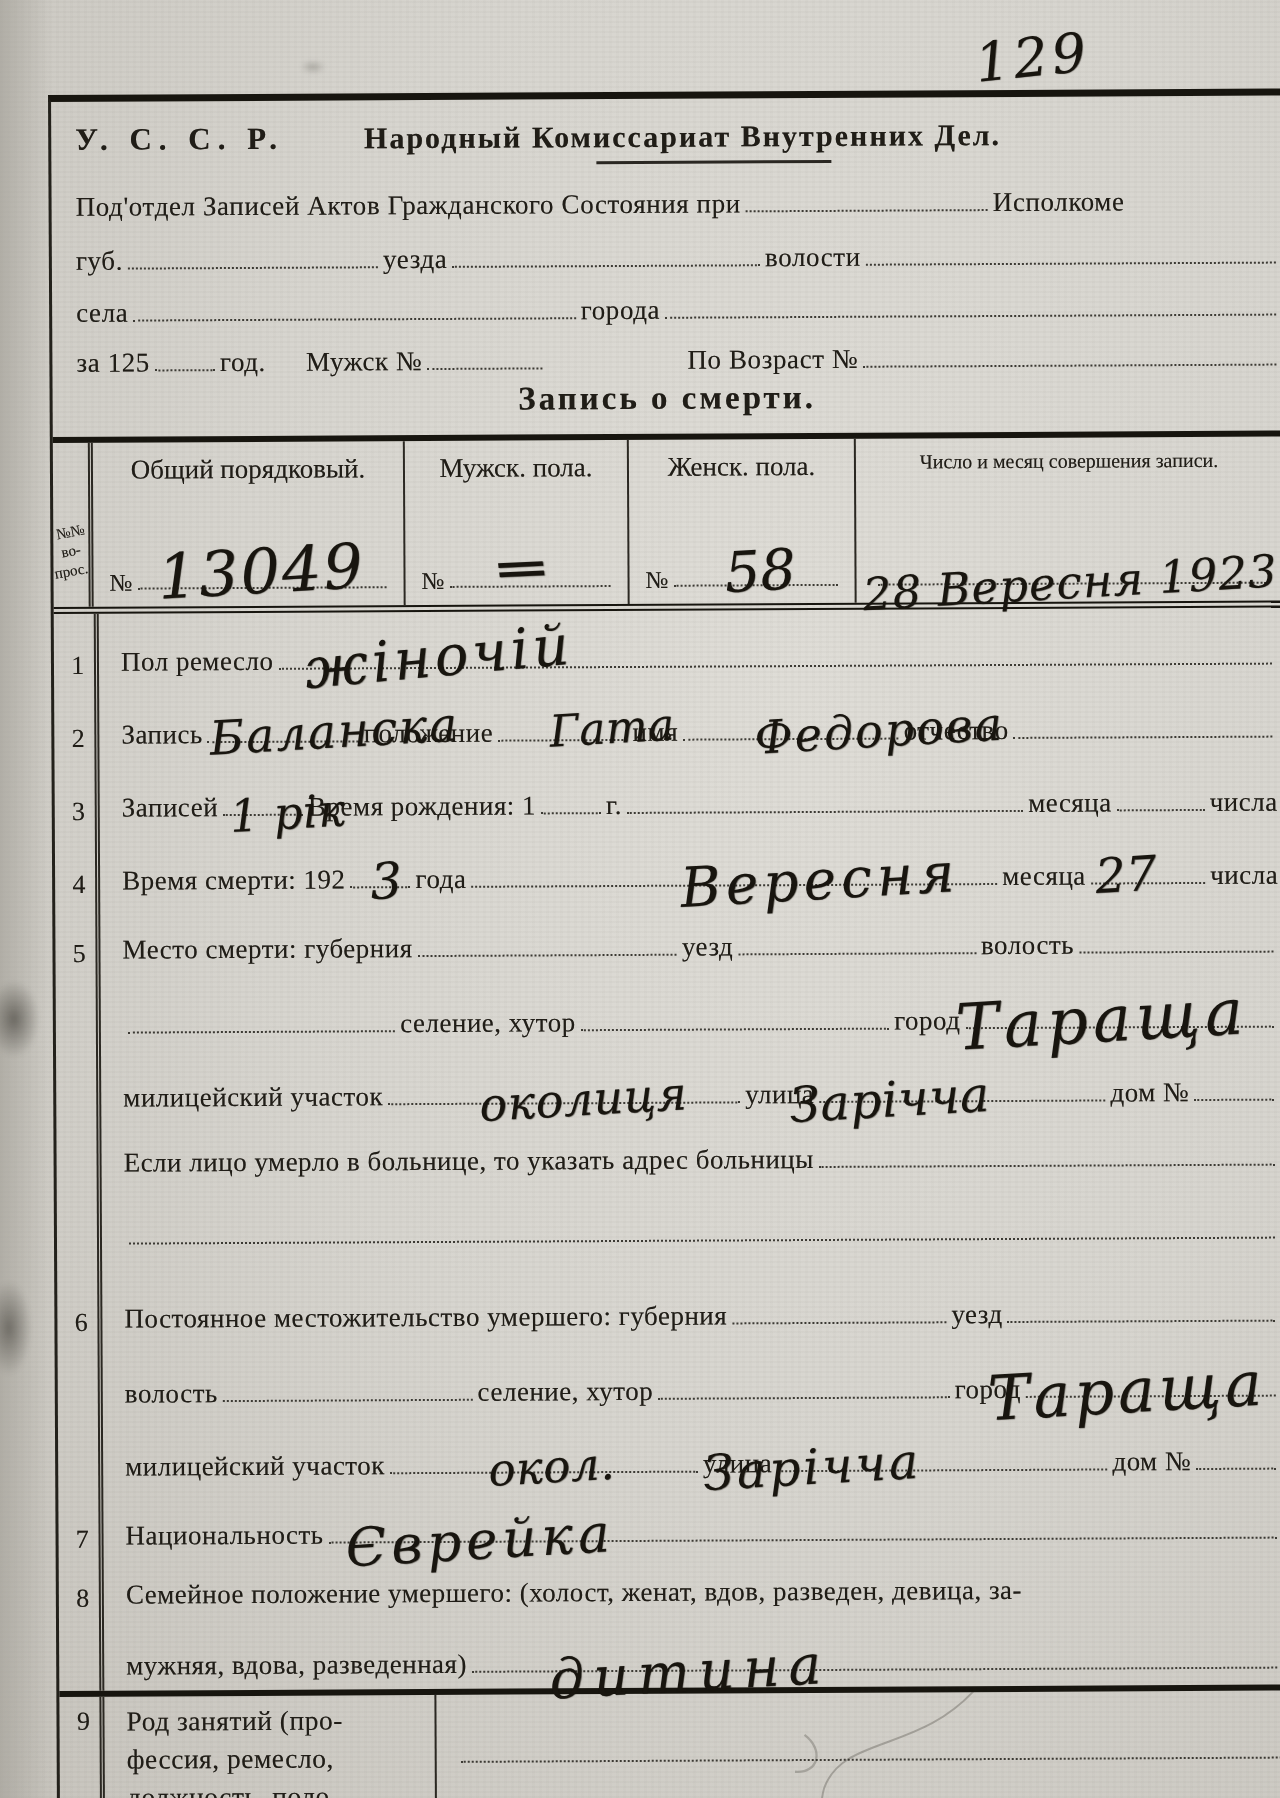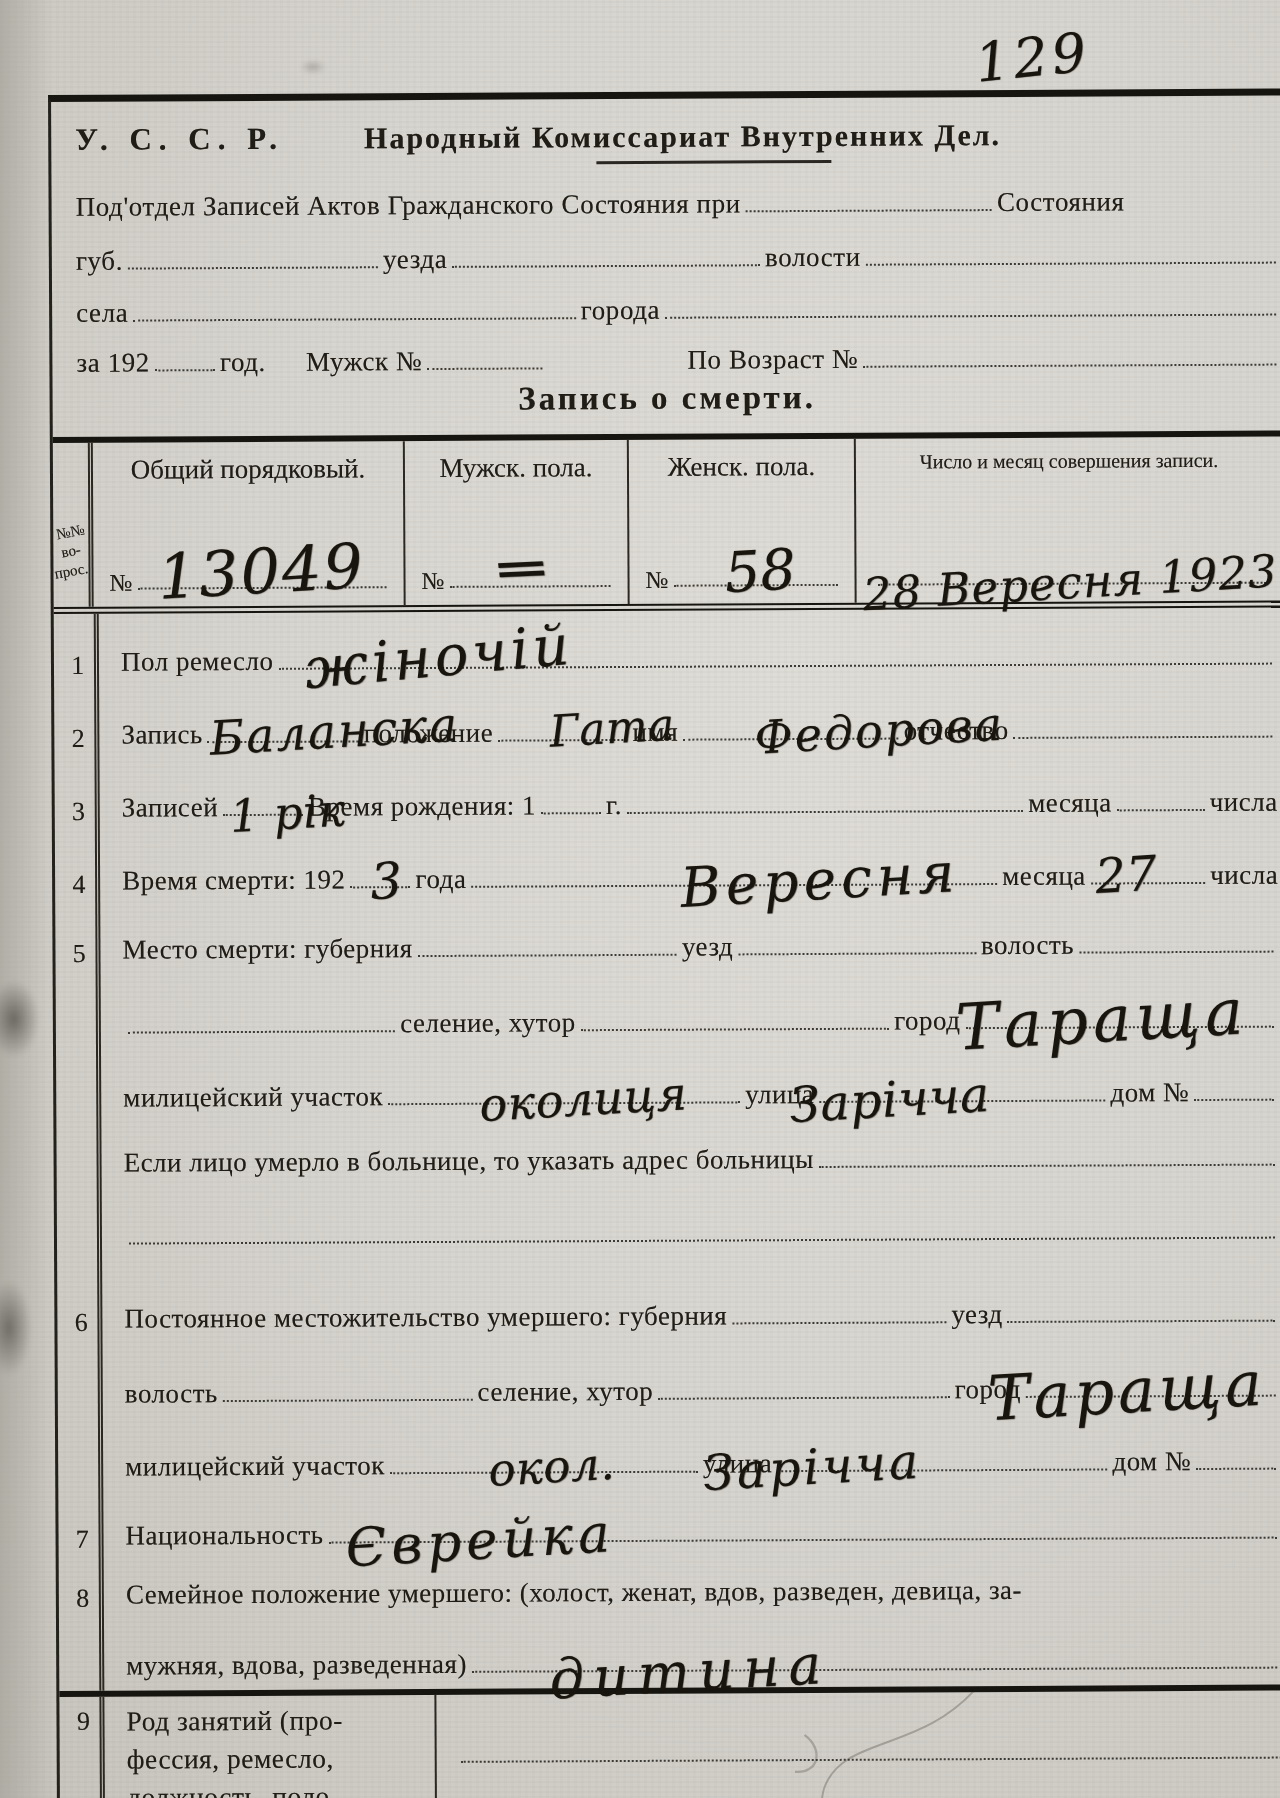--- a/index.html
+++ b/index.html
@@ -153,41 +153,41 @@
 
   <div class="head">
     <span class="ussr printed">У. С. С. Р.</span>
     <span class="comm printed">Народный Комиссариат Внутренних Дел.</span>
   </div>
   <div class="head-underline"></div>
 
   <div class="fline mt18 sub-line printed">
     <span class="lbl">Под'отдел Записей Актов Гражданского Состояния при</span>
     <span class="dots grow1"></span>
-    <span class="lbl">Состояния</span>
+    <span class="lbl">Исполкоме</span>
   </div>
 
   <div class="fline mt16 printed">
     <span class="lbl">губ.</span>
     <span class="dots w250"></span>
     <span class="lbl">уезда</span>
     <span class="dots" style="flex-grow:30"></span>
     <span class="lbl">волости</span>
     <span class="dots" style="flex-grow:40"></span>
   </div>
 
   <div class="fline mt14 printed">
     <span class="lbl">села</span>
     <span class="dots" style="flex-grow:42"></span>
     <span class="lbl">города</span>
     <span class="dots" style="flex-grow:58"></span>
   </div>
 
   <div class="fline mt12 printed">
-    <span class="lbl">за 192</span>
+    <span class="lbl">за 125</span>
     <span class="dots w60"></span>
     <span class="lbl">год.</span>
     <span class="gap40"></span>
     <span class="lbl">Мужск №</span>
     <span class="dots w115"></span>
     <span class="gap140"></span>
     <span class="lbl">По Возраст №</span>
     <span class="dots grow1"></span>
   </div>
 

